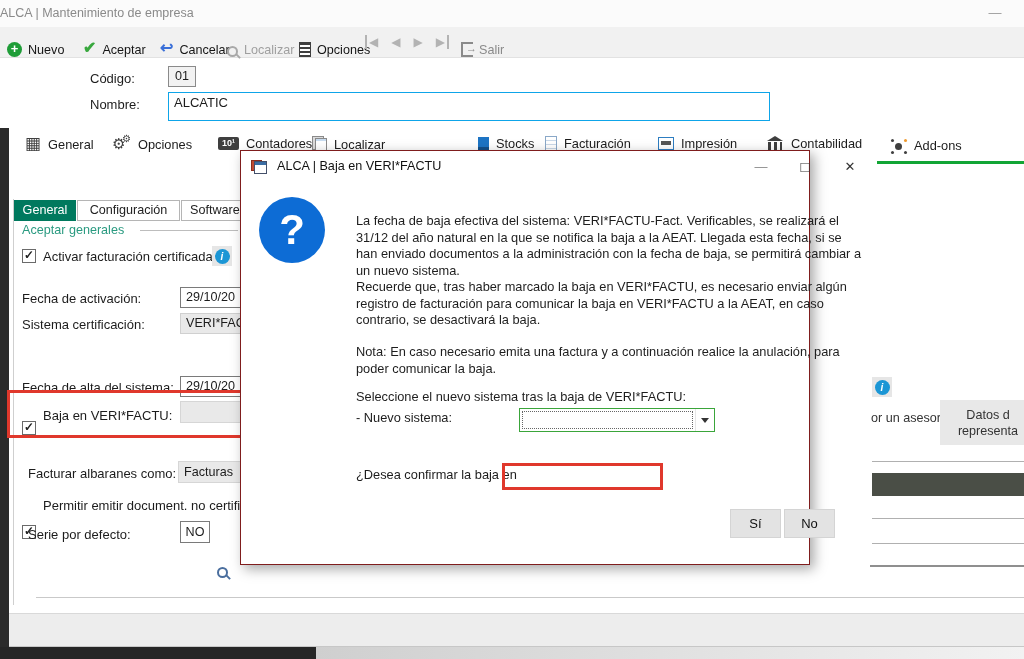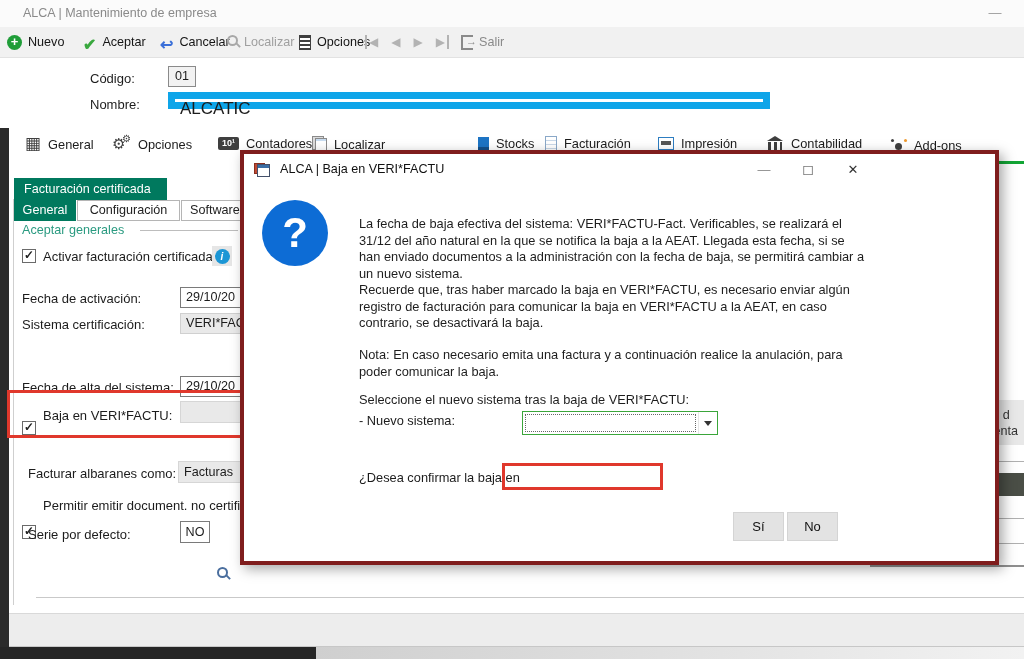--- a/index.html
+++ b/index.html
@@ -1,25 +1,25 @@
 <!DOCTYPE html>
 <html><head>
 <meta charset="utf-8">
 <style>
   *{box-sizing:border-box;margin:0;padding:0}
   body{background:#888;font-family:"Liberation Sans",sans-serif}
   .screen{position:relative;width:1024px;height:659px;background:#fff;overflow:hidden;color:#1c1c1c}
   .abs{position:absolute}
   
   .titlebar{left:0;top:0;width:1024px;height:27px;background:#fbfbfb}
-  .title-text{left:23px;top:6px;font-size:12.5px;color:#8a8a8a;white-space:nowrap}
+  .title-text{left:0;top:6px;font-size:12.5px;color:#8a8a8a;white-space:nowrap}
   .win-min{left:978px;top:2px;width:34px;height:22px;color:#9a9a9a;font-size:13px;text-align:center;line-height:22px}
   
   .toolbar{left:0;top:27px;width:1024px;height:31px;background:#f1f1f1;border-bottom:1px solid #e2e2e2}
-  .tb-item{position:absolute;top:8px;height:30px;display:flex;align-items:flex-start;gap:6px;font-size:12.6px;color:#151515;white-space:nowrap}
+  .tb-item{position:absolute;top:0;height:30px;display:flex;align-items:flex-end;gap:6px;font-size:12.6px;color:#151515;white-space:nowrap}
   .tb-nuevo{left:7px}.tb-aceptar{left:83px}.tb-cancelar{left:160px}
   .tb-localizar{left:227px;color:#9f9f9f}.tb-opciones{left:299px}.tb-salir{left:461px;color:#8a8a8a}
   .tb-nav{position:absolute;left:365px;top:0;height:30px;display:flex;align-items:center;gap:13px;color:#b3b3b3;font-size:13px}
   .icon-plus{width:15px;height:15px;border-radius:50%;background:#1f9d38;color:#fff;font-size:13px;line-height:14px;text-align:center;font-weight:bold}
   .icon-plus::before{content:"+"}
   .icon-check{color:#39a83e;font-weight:bold;font-size:16px}
   .icon-check::before{content:"✔"}
   .icon-undo{color:#3a6fd8;font-weight:bold;font-size:16px}
   .icon-undo::before{content:"↩"}
   .icon-mag{width:11px;height:11px;border:2px solid #a8a8a8;border-radius:50%;position:relative}
@@ -30,21 +30,21 @@
   .icon-prev::before{content:"◀"}
   .icon-next::before{content:"▶"}
   .icon-last{border-right:2px solid currentColor;padding-right:2px}.icon-last::before{content:"▶"}
   .icon-exit{width:12px;height:15px;border:2px solid #8a8a8a;border-right:none;position:relative}
   .icon-exit::after{content:"→";position:absolute;left:3px;top:-2px;font-size:11px;color:#8a8a8a}
   
   .lbl{font-size:13px;color:#1c1c1c;white-space:nowrap}
   .codigo-label{left:90px;top:71px}
   .codigo-field{left:168px;top:66px;width:28px;height:21px;border:1px solid #8a8a8a;background:#f2f2f2;font-size:12.6px;line-height:19px;text-align:center}
   .nombre-label{left:90px;top:97px}
-  .nombre-field{left:168px;top:92px;width:602px;height:17px;border:7px solid #0ea5e9;background:#fff;font-size:17px;line-height:19px;padding-left:5px}
+  .nombre-field{left:168px;top:92px;width:602px;height:29px;border:1px solid #0ea5e9;background:#fff;font-size:13px;line-height:19px;padding-left:5px}
   
   .tab{position:absolute;top:136px;display:flex;align-items:center;gap:7px;font-size:12.8px;color:#1c1c1c;white-space:nowrap}
   .t-general{left:25px}.t-opciones{left:112px}.t-contadores{left:218px}.t-documentos{left:312px}
   .t-stocks{left:478px}.t-facturacion{left:545px}.t-impresion{left:658px}.t-contabilidad{left:766px}.t-addons{left:889px}
   .addons-underline{left:877px;top:161px;width:147px;height:3px;background:#12a535}
   .icon-grid{font-size:17px;color:#3f3f3f;line-height:16px}.icon-grid::before{content:"▦"}
   .icon-gears{position:relative;width:19px;height:16px}
   .icon-gears::before{content:"⚙";font-size:15px;color:#3f3f3f;position:absolute;left:0;top:-1px}
   .icon-gears::after{content:"⚙";font-size:10px;color:#3f3f3f;position:absolute;right:0;top:-3px}
   .icon-counter{width:21px;height:13px;background:#3f3f3f;color:#fff;border-radius:2px;font-size:9px;line-height:13px;text-align:center;font-weight:bold}
@@ -102,21 +102,21 @@
   .rline{left:872px;width:152px;height:1px;background:#b0b0b0}
   .rl1{top:461px}.rl2{top:518px}.rl3{top:543px}
   .rdark{left:872px;top:473px;width:152px;height:23px;background:#4a4e46}
   .behind-line{left:870px;top:565px;width:154px;height:2px;background:#8f8f8f}
   
   .panel-bottom-line{left:36px;top:597px;width:988px;height:1px;background:#c9c9c9}
   .status-strip{left:9px;top:613px;width:1015px;height:34px;background:#ededed;border-top:1px solid #d9d9d9;border-bottom:1px solid #c7c7c7}
   .task-dark{left:0;top:647px;width:316px;height:12px;background:#262626}
   .task-light{left:316px;top:647px;width:708px;height:12px;background:linear-gradient(to right,#cfcfcf,#f2f2f2)}
   
-  .dialog{left:240px;top:150px;width:759px;height:415px;background:#fff;border:4px solid #7f1d1d;box-shadow:4px 4px 12px rgba(0,0,0,.35);z-index:10}
+  .dialog{left:240px;top:150px;width:570px;height:415px;background:#fff;border:1px solid #7f1d1d;box-shadow:4px 4px 12px rgba(0,0,0,.35);z-index:10}
   .dlg-icon{left:10px;top:7px;width:16px;height:16px;position:absolute}
   .dlg-icon::before{content:"";position:absolute;left:0;top:2px;width:9px;height:9px;background:#c14a33;border:1px solid #8a2f1f}
   .dlg-icon::after{content:"";position:absolute;right:0;bottom:0;width:11px;height:11px;background:#fff;border:1px solid #44506a;box-shadow:inset 0 3px 0 #3b6ea5}
   .dlg-title{left:36px;top:8px;font-size:12.6px;color:#111;white-space:nowrap}
   .dlg-btn{top:0;width:30px;height:30px;display:flex;align-items:center;justify-content:center;font-size:13px;color:#333}
   .dlg-min{left:505px;color:#8a8a8a}.dlg-min::before{content:"—"}
   .dlg-max{left:549px}.dlg-max::before{content:"□";font-size:15px}
   .dlg-close{left:594px}.dlg-close::before{content:"✕"}
   .q-icon{left:18px;top:46px;width:66px;height:66px;border-radius:50%;background:#0d6cd5;color:#fff;font-size:42px;font-weight:bold;display:flex;align-items:center;justify-content:center}
   .q-icon::before{content:"?"}
@@ -217,21 +217,20 @@
   </div>
   <div class="tab t-addons">
     <span class="icon-addons"></span>
     <span>Add-ons</span>
   </div>
   <div class="abs addons-underline"></div>
 
   <div class="abs dark-strip"></div>
   <div class="abs panel-border-left"></div>
 
-  <div class="abs cert-tab">Facturación certificada</div>
   <div class="abs subtab subtab-general">General</div>
   <div class="abs subtab subtab-config">Configuración</div>
   <div class="abs subtab subtab-software">Software c</div>
   <div class="abs group-title">Aceptar generales</div>
   <div class="abs group-rule"></div>
 
   <div class="abs cb activar-cb"></div>
   <div class="abs lbl activar-label">Activar facturación certificada</div>
   <div class="abs info-btn info1">
       <span class="info-circle"></span>

